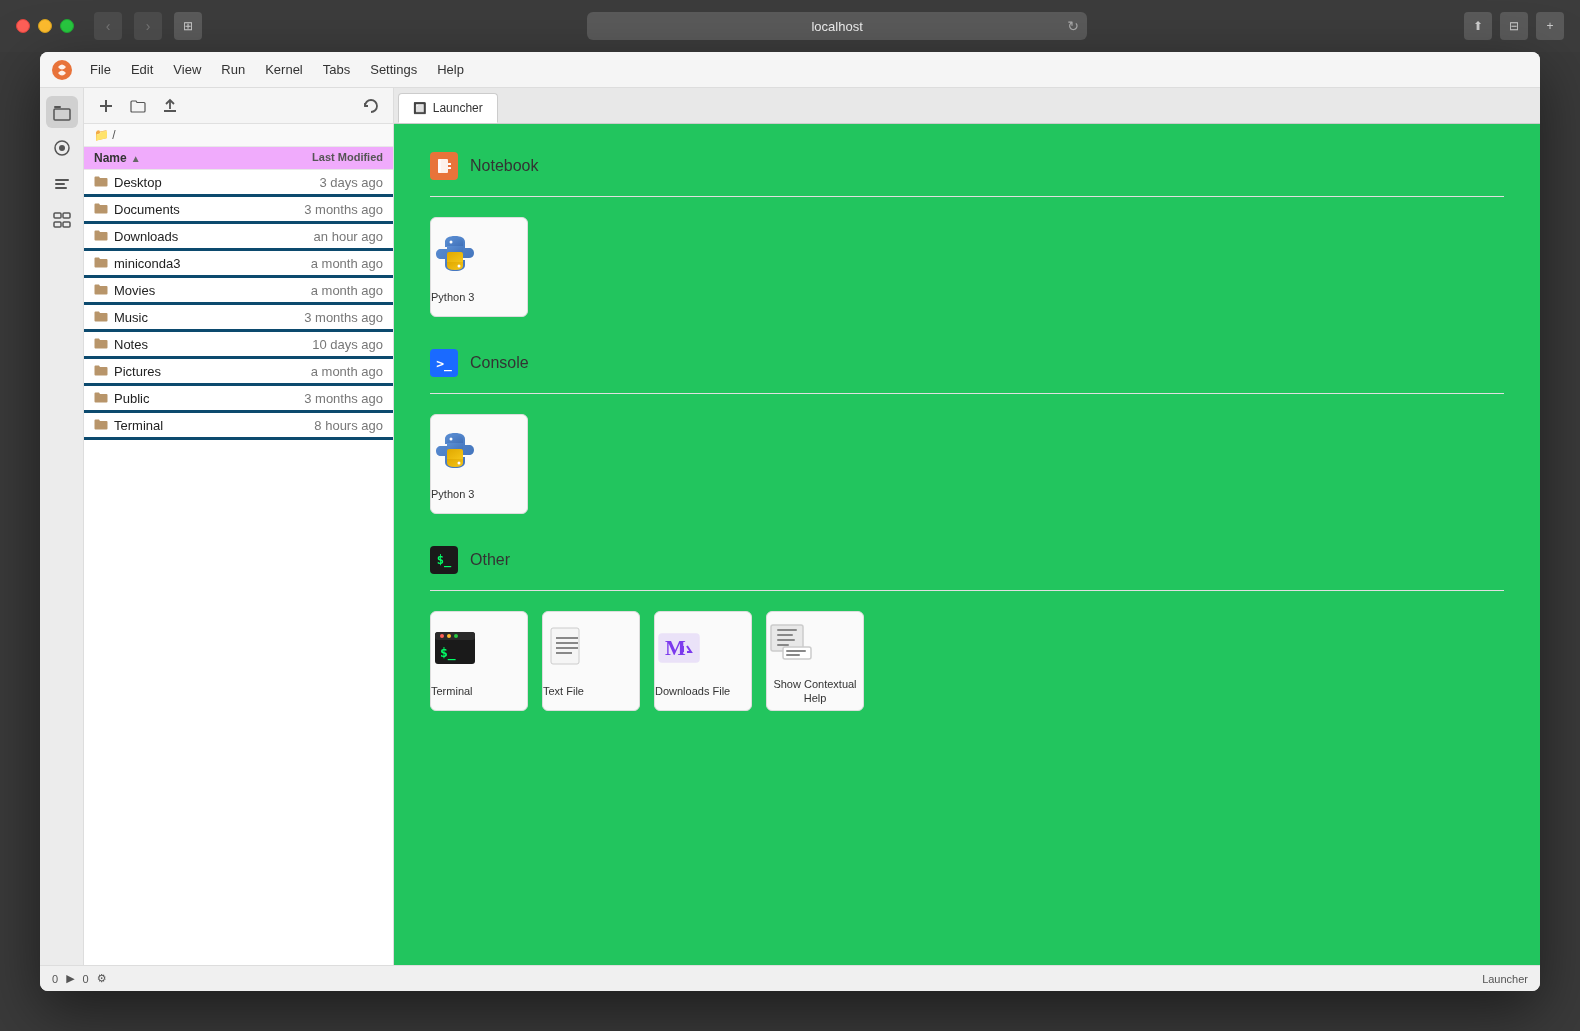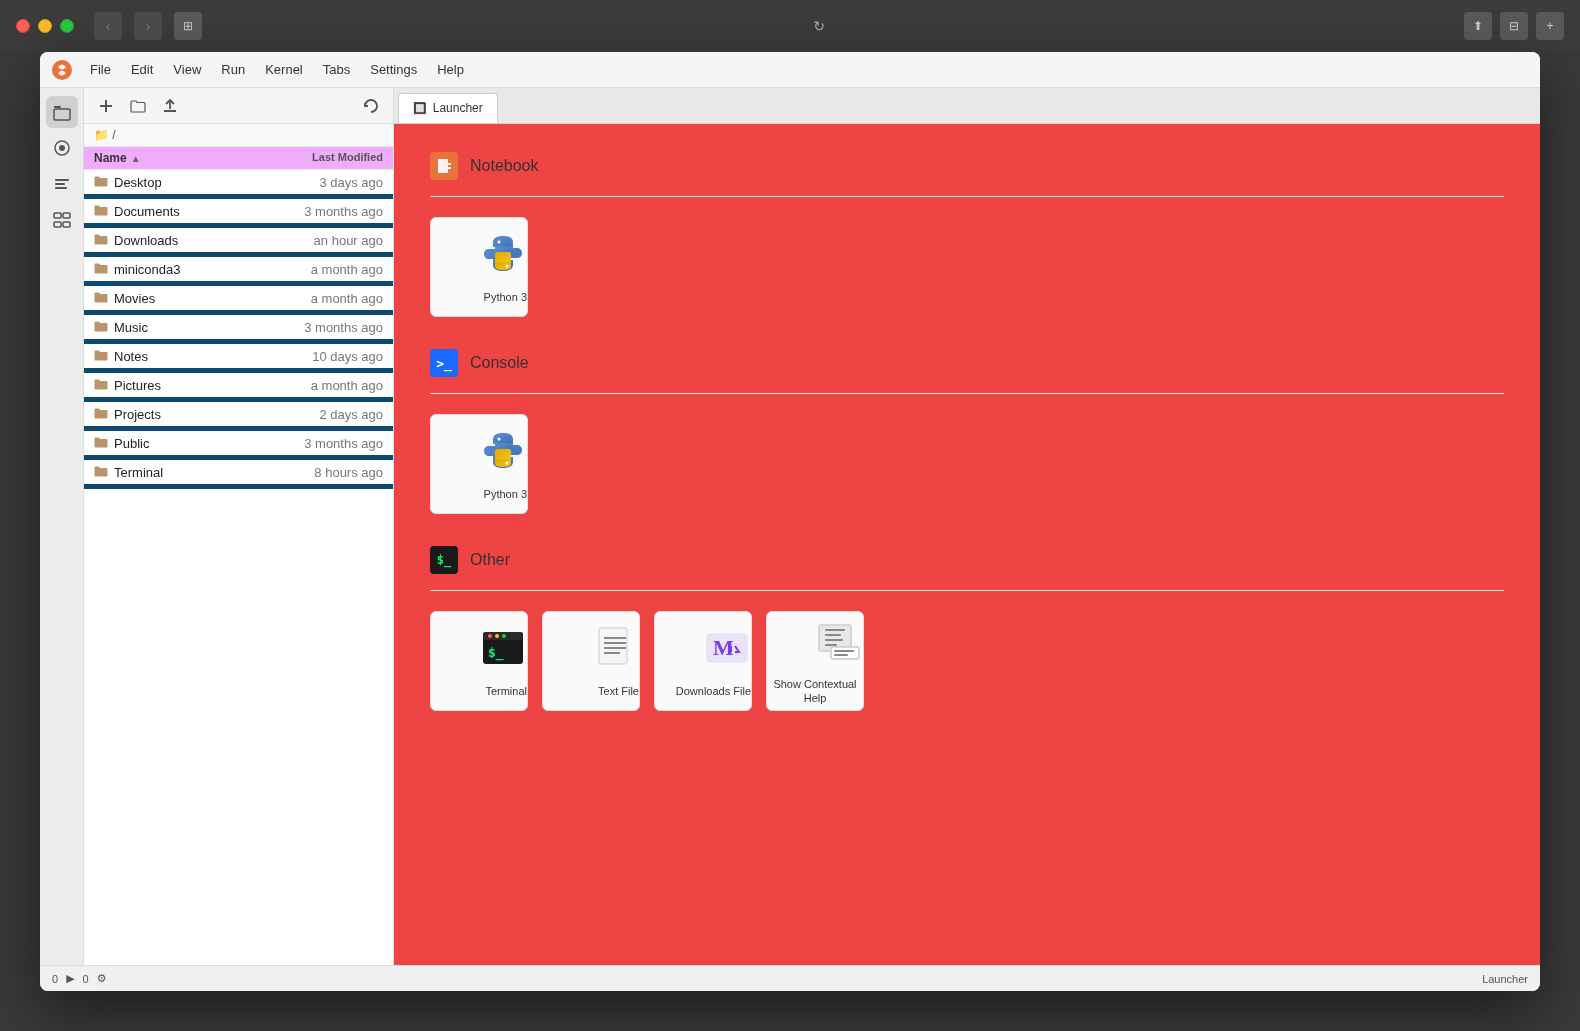--- a/index.html
+++ b/index.html
@@ -224,21 +224,21 @@
     .file-list {
       flex: 1;
       overflow-y: auto;
     }
     .file-item {
       display: flex;
       align-items: center;
       padding: 4px 10px;
       font-size: 13px;
       cursor: pointer;
-      border-bottom: 5px solid #0c4a6e;
+      border-bottom: 3px solid #0c4a6e;
     }
     .folder-icon {
       color: #8a7a6a;
       font-size: 14px;
       margin-right: 6px;
       flex-shrink: 0;
     }
     .file-name { flex: 1; color: #222; font-size: 13px; }
     .file-modified { font-size: 13px; color: #777; white-space: nowrap; }
 
@@ -268,21 +268,21 @@
       margin-right: 2px;
     }
     .tab.active { background: #fff; border-bottom: 1px solid #fff; }
     .tab-icon { font-size: 11px; color: #888; }
 
     
     .content-area {
       flex: 1;
       display: flex;
       flex-direction: column;
-      background: #ef4444;
+      background: #22c55e;
       overflow: hidden;
     }
     .launcher-content {
       flex: 1;
       overflow-y: auto;
       padding: 28px 36px;
     }
 
     
     .section-header {
@@ -308,21 +308,21 @@
       flex-wrap: wrap;
     }
     .card {
       width: 98px;
       height: 100px;
       border: 1px solid #ddd;
       border-radius: 6px;
       background: #fafafa;
       display: flex;
       flex-direction: column;
-      align-items: flex-end;
+      align-items: flex-start;
       justify-content: center;
       gap: 12px;
       cursor: pointer;
       transition: background 0.15s;
     }
     .card-icon {
       width: 48px;
       height: 48px;
       display: flex;
       align-items: center;
@@ -410,20 +410,21 @@
 <div class="titlebar">
   <div class="traffic-lights">
     <div class="traffic-light tl-red"></div>
     <div class="traffic-light tl-yellow"></div>
     <div class="traffic-light tl-green"></div>
   </div>
   <button class="nav-btn" style="opacity:0.5">‹</button>
   <button class="nav-btn" style="opacity:0.5">›</button>
   <button class="window-btn">⊞</button>
   <div style="flex:1; display:flex; justify-content:center; align-items:center; gap:8px;">
+    <input class="url-bar" value="localhost" readonly="" style="">
     <button class="refresh-btn">↻</button>
   </div>
   <div class="titlebar-right">
     <button class="window-btn">⬆</button>
     <button class="window-btn">⊟</button>
     <button class="window-btn">+</button>
   </div>
 </div>
 
 <div class="app-window">
@@ -589,29 +590,20 @@
     </span>
     <span class="file-name">Pictures</span>
     <span class="file-modified">a month ago</span>
   </div>
           <div class="file-item">
     <span class="folder-icon">
       <svg width="14" height="12" viewBox="0 0 14 12" fill="none">
         <path d="M0.5 2.5 Q0.5 1.5 1.5 1.5 L5 1.5 L6 3 L12.5 3 Q13.5 3 13.5 4 L13.5 10.5 Q13.5 11.5 12.5 11.5 L1.5 11.5 Q0.5 11.5 0.5 10.5 Z" fill="#b8956a"></path>
       </svg>
     </span>
-    <span class="file-name">Projects</span>
-    <span class="file-modified">2 days ago</span>
-  </div>
-          <div class="file-item">
-    <span class="folder-icon">
-      <svg width="14" height="12" viewBox="0 0 14 12" fill="none">
-        <path d="M0.5 2.5 Q0.5 1.5 1.5 1.5 L5 1.5 L6 3 L12.5 3 Q13.5 3 13.5 4 L13.5 10.5 Q13.5 11.5 12.5 11.5 L1.5 11.5 Q0.5 11.5 0.5 10.5 Z" fill="#b8956a"></path>
-      </svg>
-    </span>
     <span class="file-name">Public</span>
     <span class="file-modified">3 months ago</span>
   </div>
           <div class="file-item">
     <span class="folder-icon">
       <svg width="14" height="12" viewBox="0 0 14 12" fill="none">
         <path d="M0.5 2.5 Q0.5 1.5 1.5 1.5 L5 1.5 L6 3 L12.5 3 Q13.5 3 13.5 4 L13.5 10.5 Q13.5 11.5 12.5 11.5 L1.5 11.5 Q0.5 11.5 0.5 10.5 Z" fill="#b8956a"></path>
       </svg>
     </span>
     <span class="file-name">Terminal</span>

